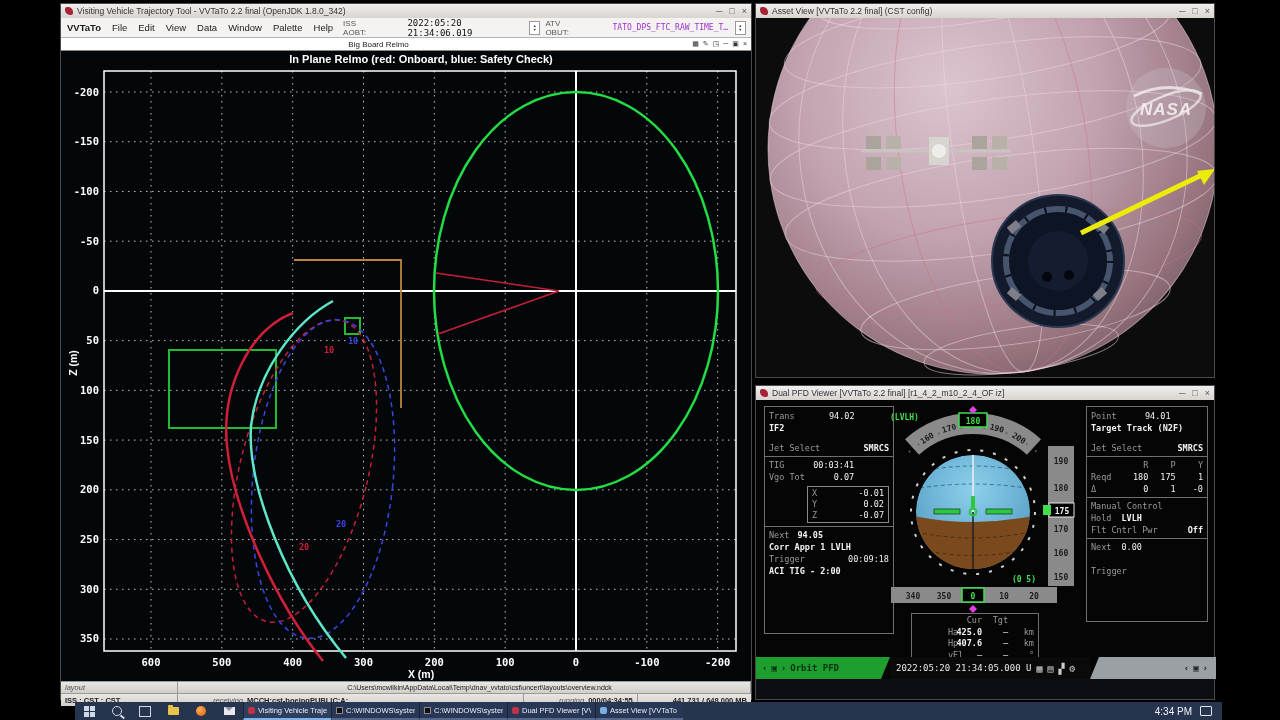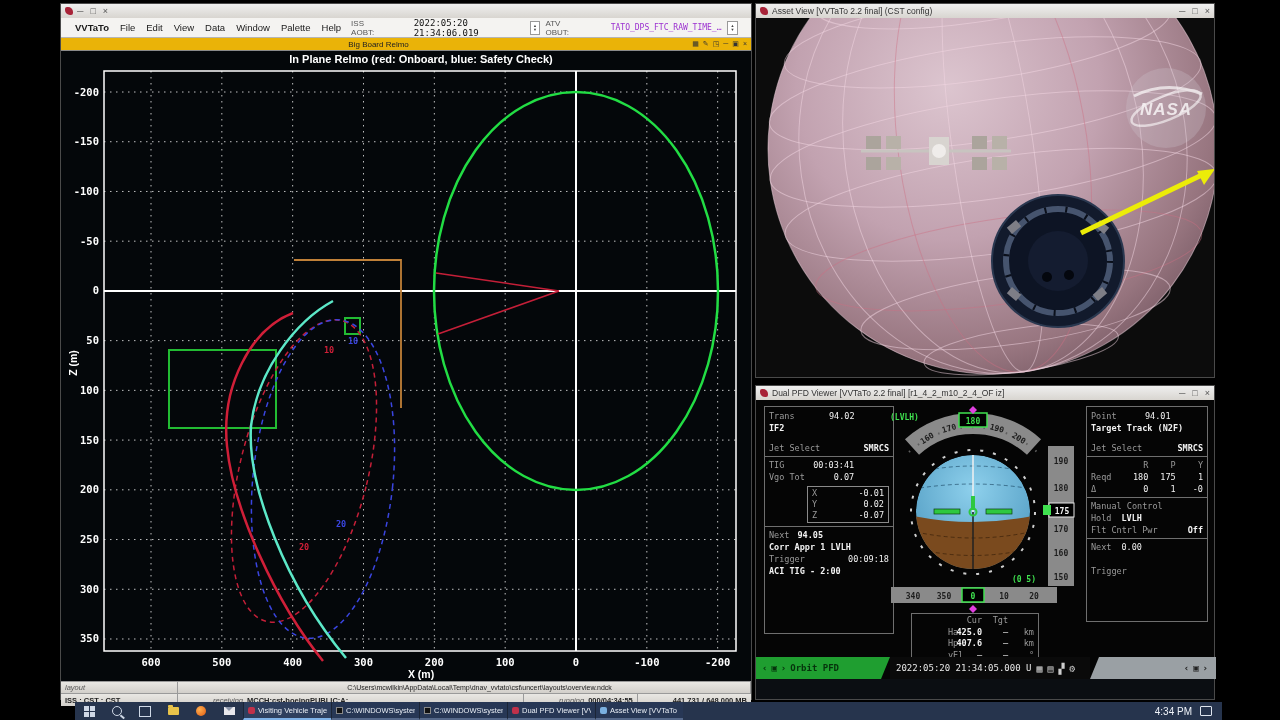--- a/index.html
+++ b/index.html
@@ -8,30 +8,30 @@
   .window{position:absolute;border:1px solid #4a4a4a;box-sizing:border-box;background:#0b0e12;}
   .titlebar{height:14px;background:linear-gradient(#efefef,#d8d5d0);display:flex;align-items:center;
             padding:0 4px;font-size:8.5px;color:#333;gap:4px;}
   .titlebar .app-icon{width:8px;height:8px;background:#a82338;border-radius:2px 5px 2px 5px;flex:0 0 auto;}
   .titlebar .t-title{white-space:nowrap;overflow:hidden;text-overflow:ellipsis;flex:1;}
   .win-controls{display:flex;gap:7px;color:#555;font-size:9px;line-height:9px;flex:0 0 auto;}
   .win-controls span{cursor:default;}
   
   #vvtato{left:60px;top:3px;width:692px;height:697px;}
   .menubar{height:19px;background:#f4f3f1;border-bottom:1px solid #b5b5b5;display:flex;align-items:center;
-           padding:0 13px;font-size:9.5px;color:#1a1a1a;gap:9px;}
+           padding:0 5px;font-size:9.5px;color:#1a1a1a;gap:9px;}
   .menubar .menu-item{padding:1px 1px;}
   .menubar .brand{font-weight:bold;}
   .hdr-right{margin-left:auto;display:flex;align-items:center;gap:5px;}
   .hdr-label{font-size:8px;color:#555;}
   .hdr-value{font-size:9px;color:#111;font-family:"DejaVu Sans Mono",monospace;margin-left:24px;}
   .hdr-value.purple{color:#9b30d0;font-size:8px;max-width:118px;white-space:nowrap;overflow:hidden;text-overflow:ellipsis;}
   .spinner{width:10px;height:12px;border:1px solid #999;background:#fff;display:flex;flex-direction:column;
            align-items:center;justify-content:center;font-size:4px;line-height:4px;color:#444;}
-  .inner-titlebar{height:12px;background:#eab308;border-bottom:1px solid #8a8a8a;display:flex;align-items:center;
+  .inner-titlebar{height:12px;background:#ffffff;border-bottom:1px solid #8a8a8a;display:flex;align-items:center;
            font-size:8px;color:#222;padding:0 4px;}
   .inner-titlebar .it-title{flex:1;text-align:center;}
   .inner-controls{display:flex;gap:4px;font-size:7px;color:#333;}
   #plot-region{position:relative;height:630px;background:#04070a;}
   #plot-svg{position:absolute;left:0;top:0;}
   .gridline{stroke:rgba(255,255,255,0.75);stroke-width:1;stroke-dasharray:1.5 4.5;}
   .zeroline{stroke:#ffffff;stroke-width:2;}
   .ticklabel{fill:#fff;font:bold 10.5px "DejaVu Sans Mono",monospace;text-anchor:middle;}
   .ticklabel-y{fill:#fff;font:bold 10.5px "DejaVu Sans Mono",monospace;text-anchor:end;}
   .plot-title{fill:#fff;font:bold 11px "Liberation Sans",sans-serif;text-anchor:middle;}
@@ -105,20 +105,21 @@
   .curve-num{font:bold 8.5px "DejaVu Sans Mono",monospace;}
 </style>
 </head>
 <body>
 
 <div id="screen">
 
   <div class="window" id="vvtato">
     <div class="titlebar">
       <div class="app-icon"></div>
+      <div class="t-title">Visiting Vehicle Trajectory Tool - VVTaTo 2.2 final (OpenJDK 1.8.0_342)</div>
       <div class="win-controls">
         <span>─</span>
         <span>□</span>
         <span>×</span>
       </div>
     </div>
     <div class="menubar">
       <span class="menu-item brand">VVTaTo</span>
       <span class="menu-item">File</span>
       <span class="menu-item">Edit</span>

